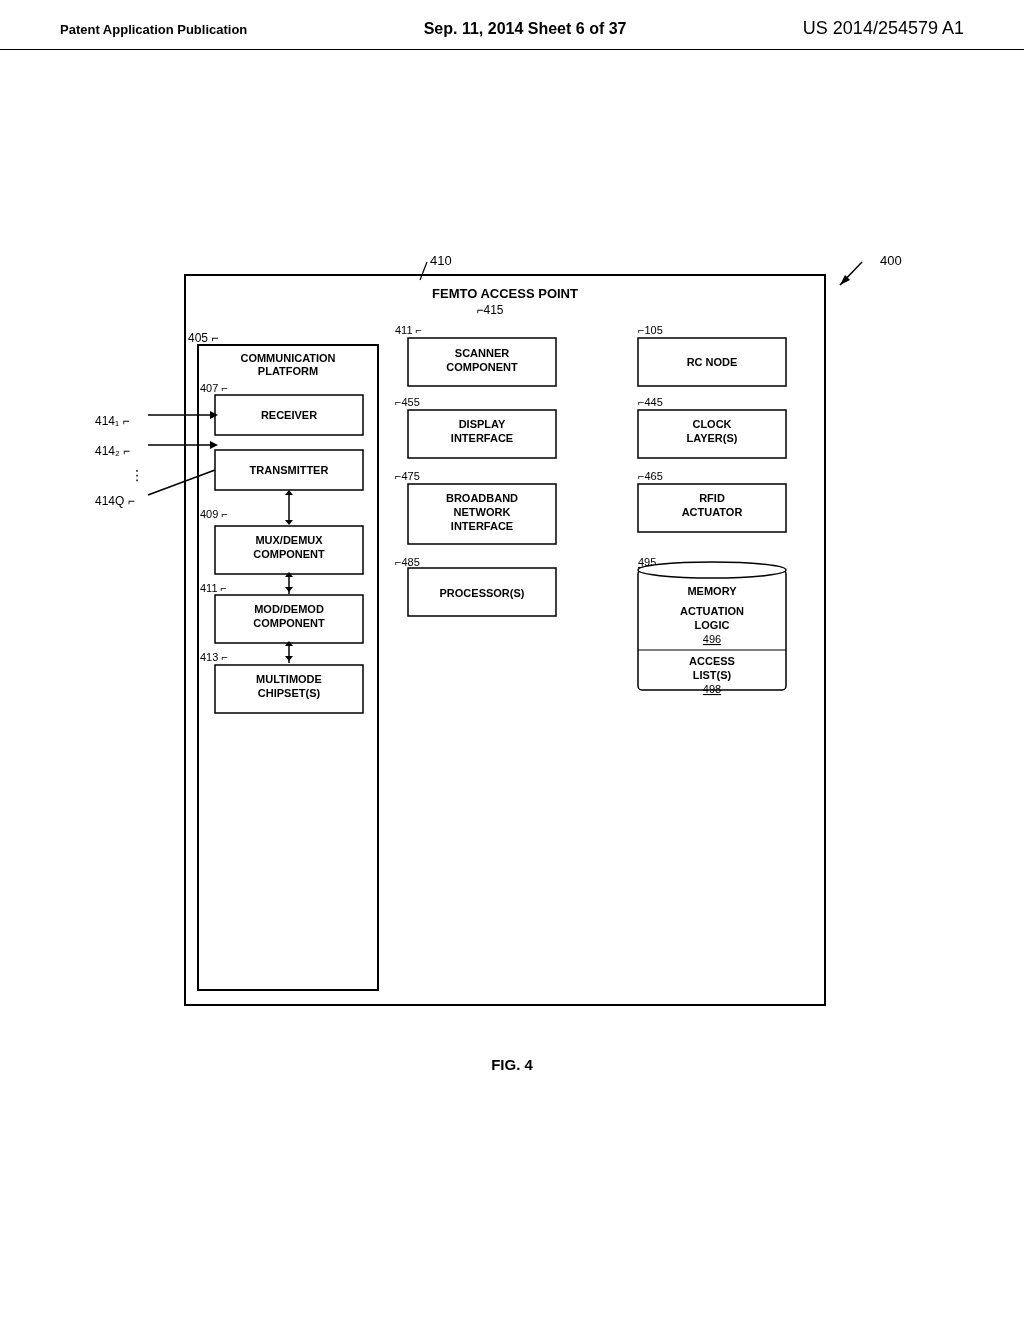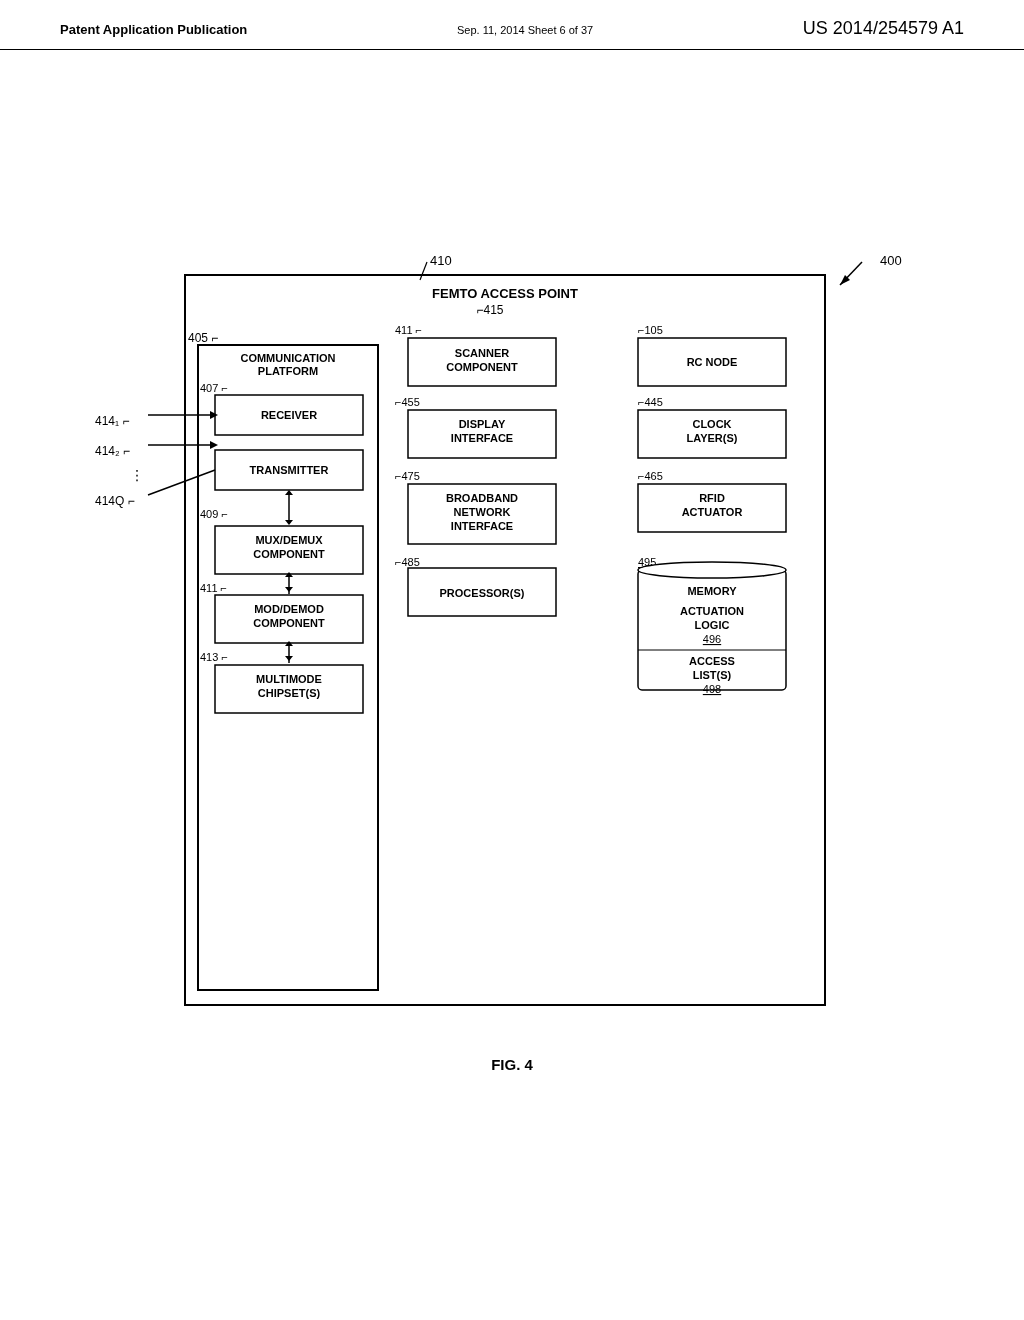--- a/index.html
+++ b/index.html
@@ -21,21 +21,21 @@
     .header {
       display: flex;
       justify-content: space-between;
       align-items: baseline;
       padding: 18px 60px 10px 60px;
       border-bottom: 1px solid #000;
       font-size: 13px;
     }
 
     .header-left { font-weight: bold; }
-    .header-center { font-size: 11px; }
+    .header-center { font-size: 16px; font-weight: bold; }
     .header-right { font-size: 18px; }
 
     
     .svg-container {
       position: relative;
       width: 100%;
       margin-top: 20px;
     }
   </style>
 </head>

